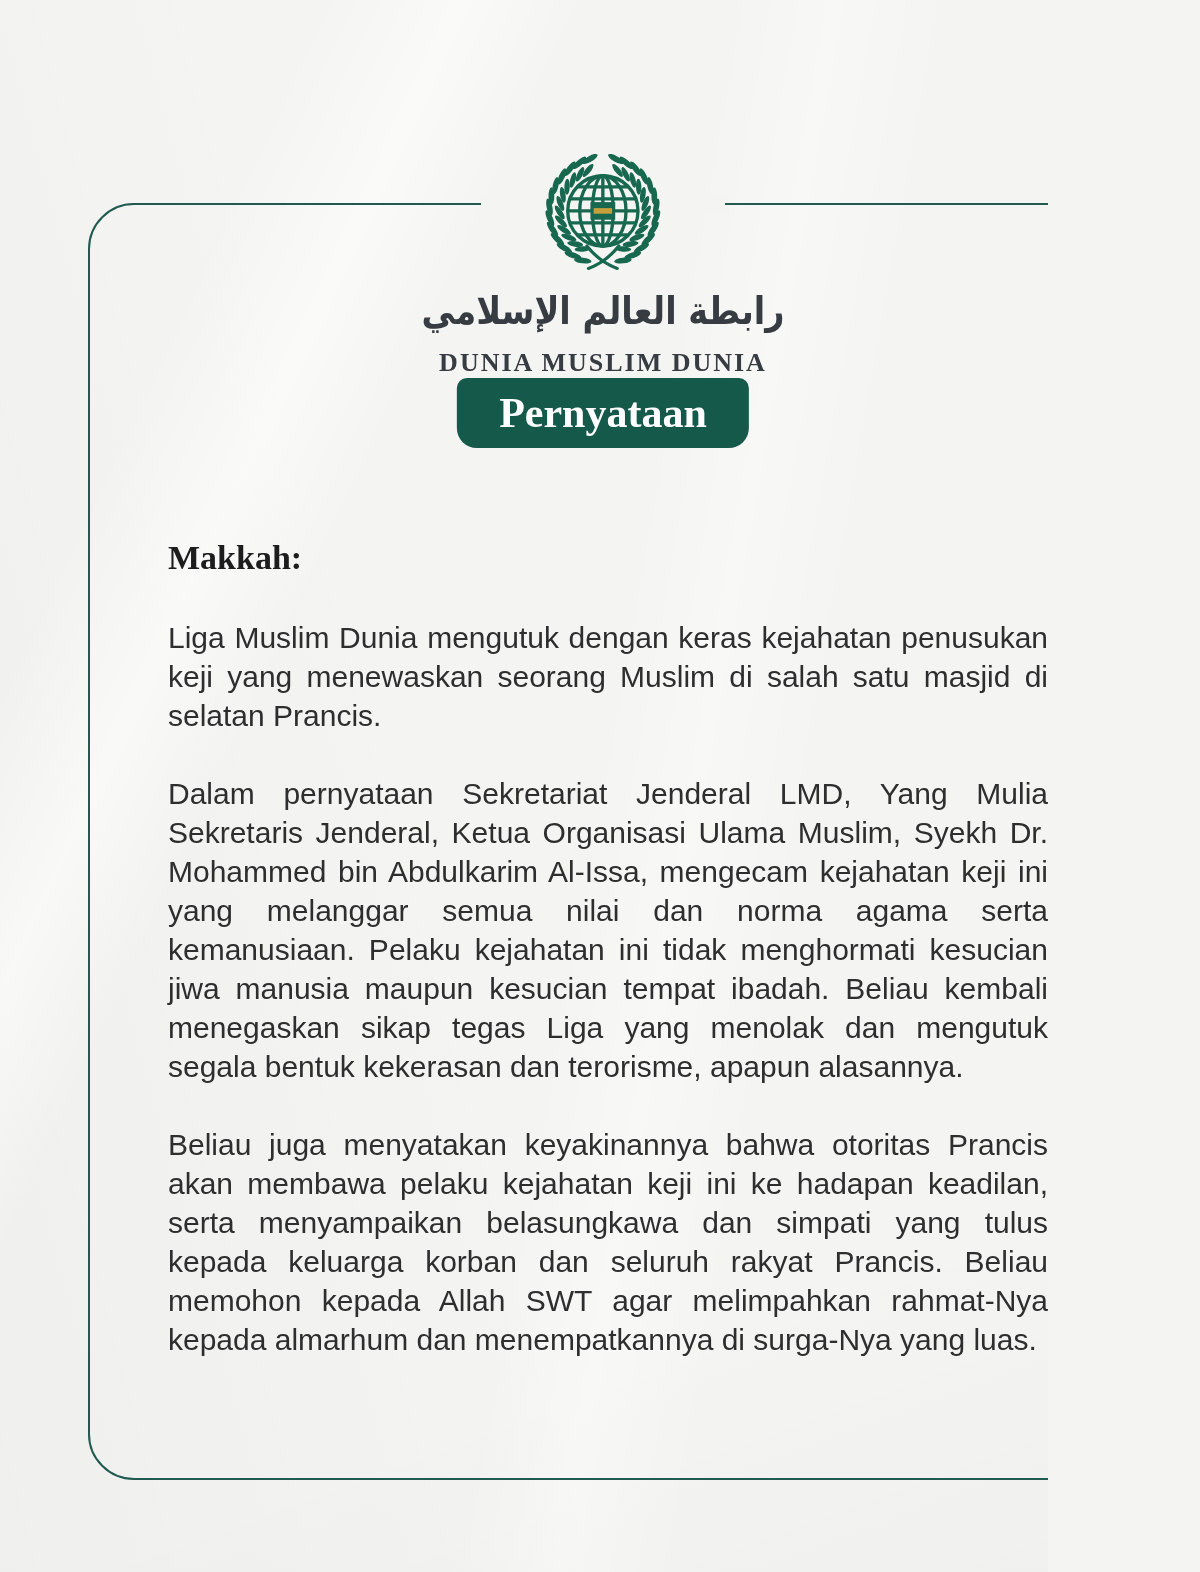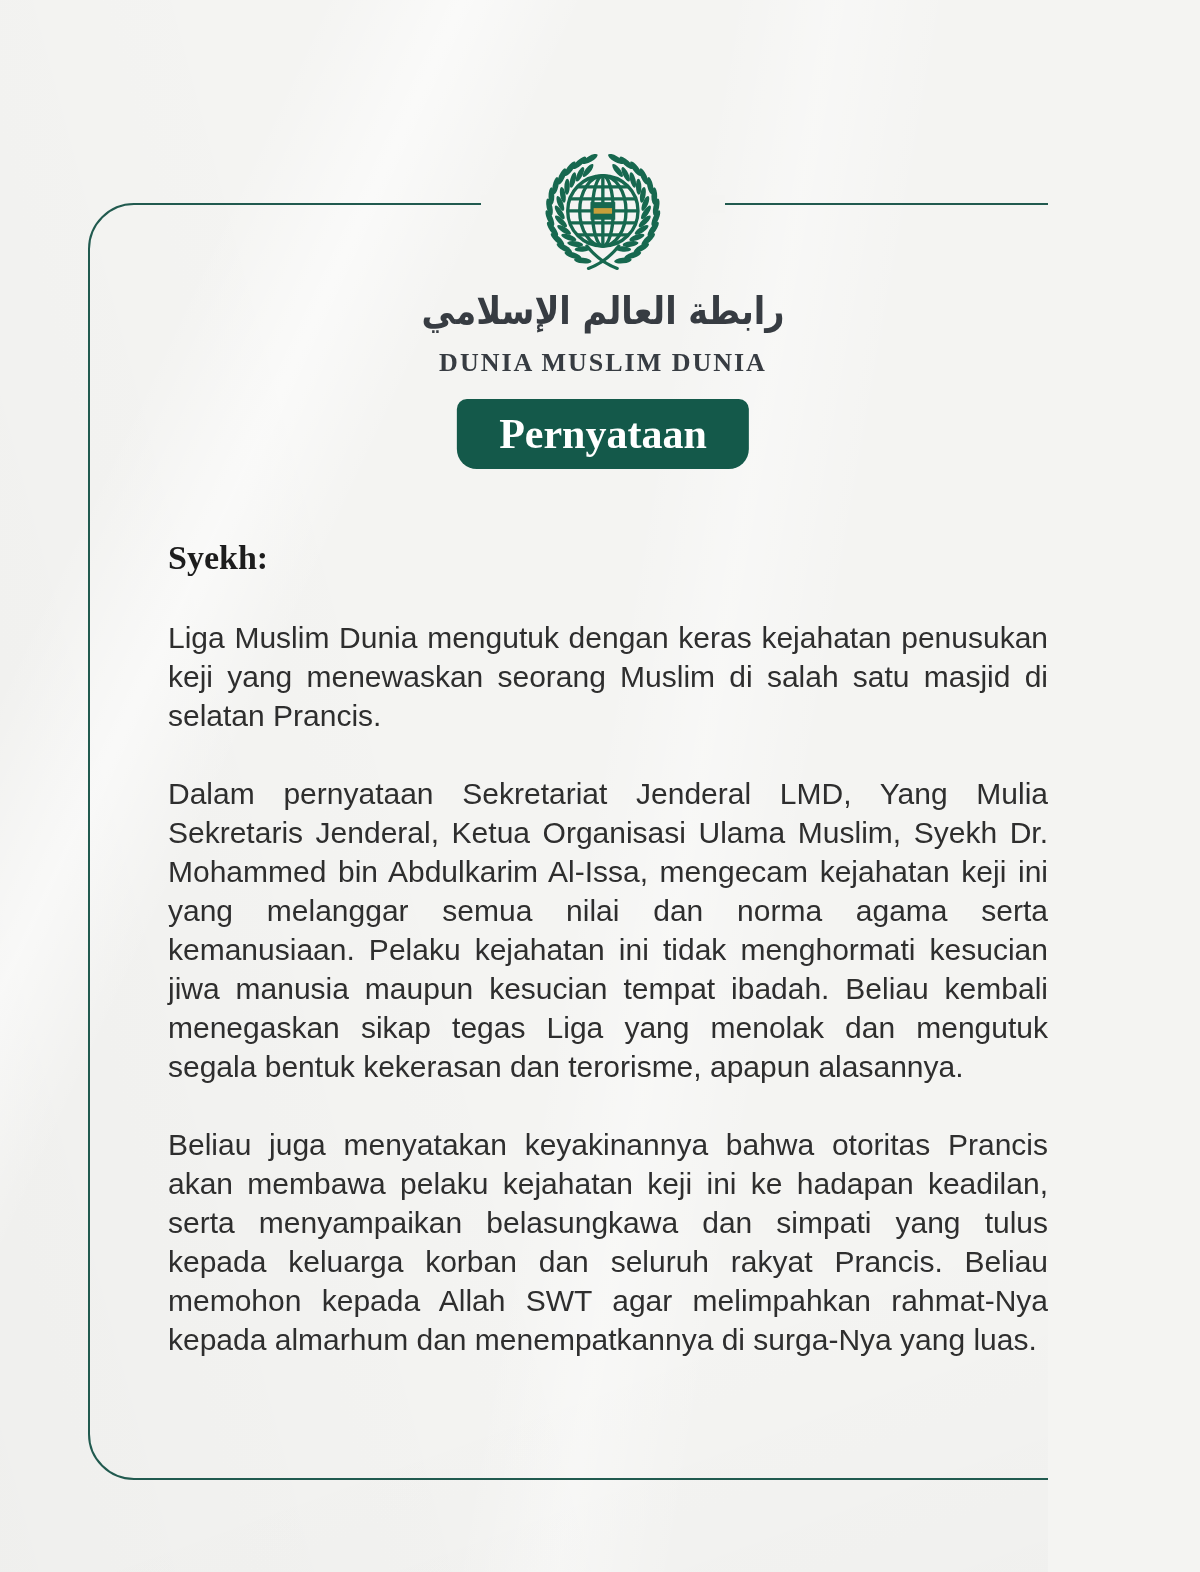--- a/index.html
+++ b/index.html
@@ -45,21 +45,21 @@
     font-family:"DejaVu Sans", sans-serif;font-weight:bold;
     font-size:38px;line-height:58px;color:var(--org-text);
     transform:scaleX(.88);transform-origin:center;white-space:nowrap;
   }
   .org-name{
     margin-top:8px;
     font-family:"Liberation Serif", serif;font-weight:bold;
     font-size:26px;letter-spacing:2px;color:var(--org-text);white-space:nowrap;
   }
   .banner{
-    margin-top:21px;background:var(--banner-bg);color:var(--banner-text);
+    background:var(--banner-bg);color:var(--banner-text);
     font-family:"Liberation Serif", serif;font-weight:bold;
     font-size:42px;line-height:42px;padding:14px 42px;
     border-radius:10px 10px 20px 20px;
     text-align:center;
   }
   .content{
     position:absolute;left:168px;top:538px;width:880px;z-index:2;
     color:var(--body-text);
   }
   .dateline{
@@ -153,19 +153,19 @@
         </svg>
     </div>
     <div class="arabic">رابطة العالم الإسلامي</div>
     <div class="org-name">DUNIA MUSLIM DUNIA</div>
     <div class="banner">
       <span>Pernyataan</span>
     </div>
   </header>
 
   <main class="content">
-    <h2 class="dateline">Syekh:</h2>
+    <h2 class="dateline">Makkah:</h2>
     <p class="para">Liga Muslim Dunia mengutuk dengan keras kejahatan penusukan keji yang menewaskan seorang Muslim di salah satu masjid di selatan Prancis.</p>
     <p class="para">Dalam pernyataan Sekretariat Jenderal LMD, Yang Mulia Sekretaris Jenderal, Ketua Organisasi Ulama Muslim, Syekh Dr. Mohammed bin Abdulkarim Al-Issa, mengecam kejahatan keji ini yang melanggar semua nilai dan norma agama serta kemanusiaan. Pelaku kejahatan ini tidak menghormati kesucian jiwa manusia maupun kesucian tempat ibadah. Beliau kembali menegaskan sikap tegas Liga yang menolak dan mengutuk segala bentuk kekerasan dan terorisme, apapun alasannya.</p>
     <p class="para">Beliau juga menyatakan keyakinannya bahwa otoritas Prancis akan membawa pelaku kejahatan keji ini ke hadapan keadilan, serta menyampaikan belasungkawa dan simpati yang tulus kepada keluarga korban dan seluruh rakyat Prancis. Beliau memohon kepada Allah SWT agar melimpahkan rahmat-Nya kepada almarhum dan menempatkannya di surga-Nya yang luas.</p>
   </main>
 
 </div>
 
 </body></html>

